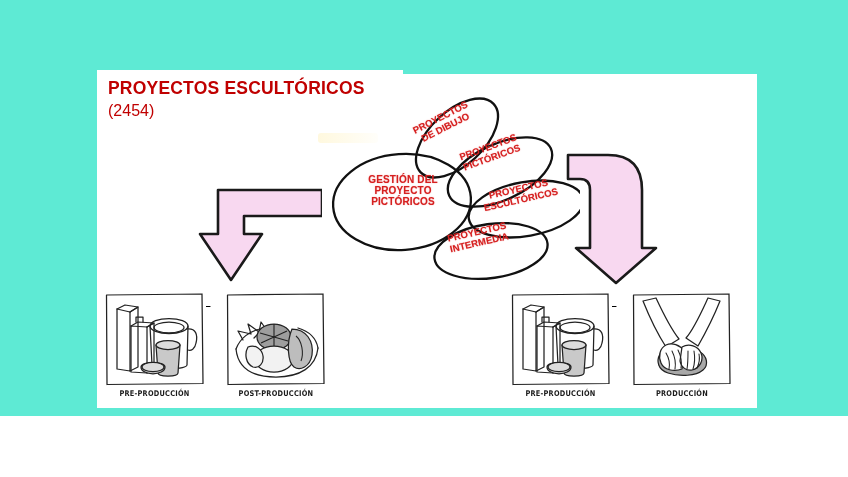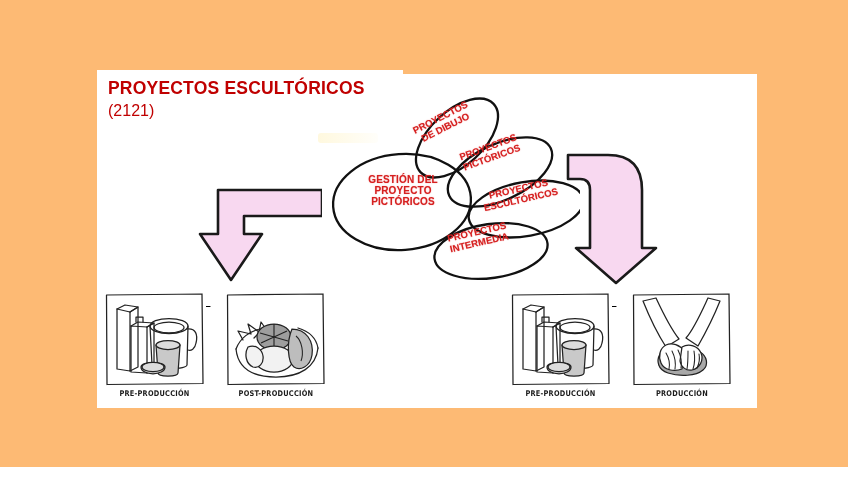--- a/index.html
+++ b/index.html
@@ -3,24 +3,24 @@
 <meta charset="utf-8">
 <style>
   html, body {
     margin: 0;
     padding: 0;
     background: #ffffff;
   }
   #stage {
     position: relative;
     width: 848px;
-    height: 467px;
+    height: 416px;
     overflow: hidden;
     font-family: "Liberation Sans", sans-serif;
-    background: #fdba74;
+    background: #5eead4;
   }
   .slide-white {
     position: absolute;
     background: #ffffff;
   }
   
   #white-left  { left: 97px;  top: 70px; width: 306px; height: 338px; }
   
   #white-right { left: 402px; top: 74px; width: 355px; height: 334px; }
 
@@ -142,21 +142,21 @@
 </head>
 <body>
 
 <div id="stage">
 
   <div class="slide-white" id="white-left"></div>
   <div class="slide-white" id="white-right"></div>
 
   <div id="title-block">
     <div id="title-main">PROYECTOS ESCULTÓRICOS</div>
-    <div id="title-code">(2121)</div>
+    <div id="title-code">(2454)</div>
     <div id="title-ghost"></div>
   </div>
 
   <div id="ovals">
     <svg width="250" height="200" viewBox="0 0 250 200">
       <g fill="none" stroke="#111111" stroke-width="2.3" stroke-linecap="round">
 
         <ellipse cx="72" cy="120" rx="69" ry="48" transform="rotate(-4 72 120)"></ellipse>
 
         <ellipse cx="127" cy="56" rx="50" ry="27" transform="rotate(-43 127 56)"></ellipse>

